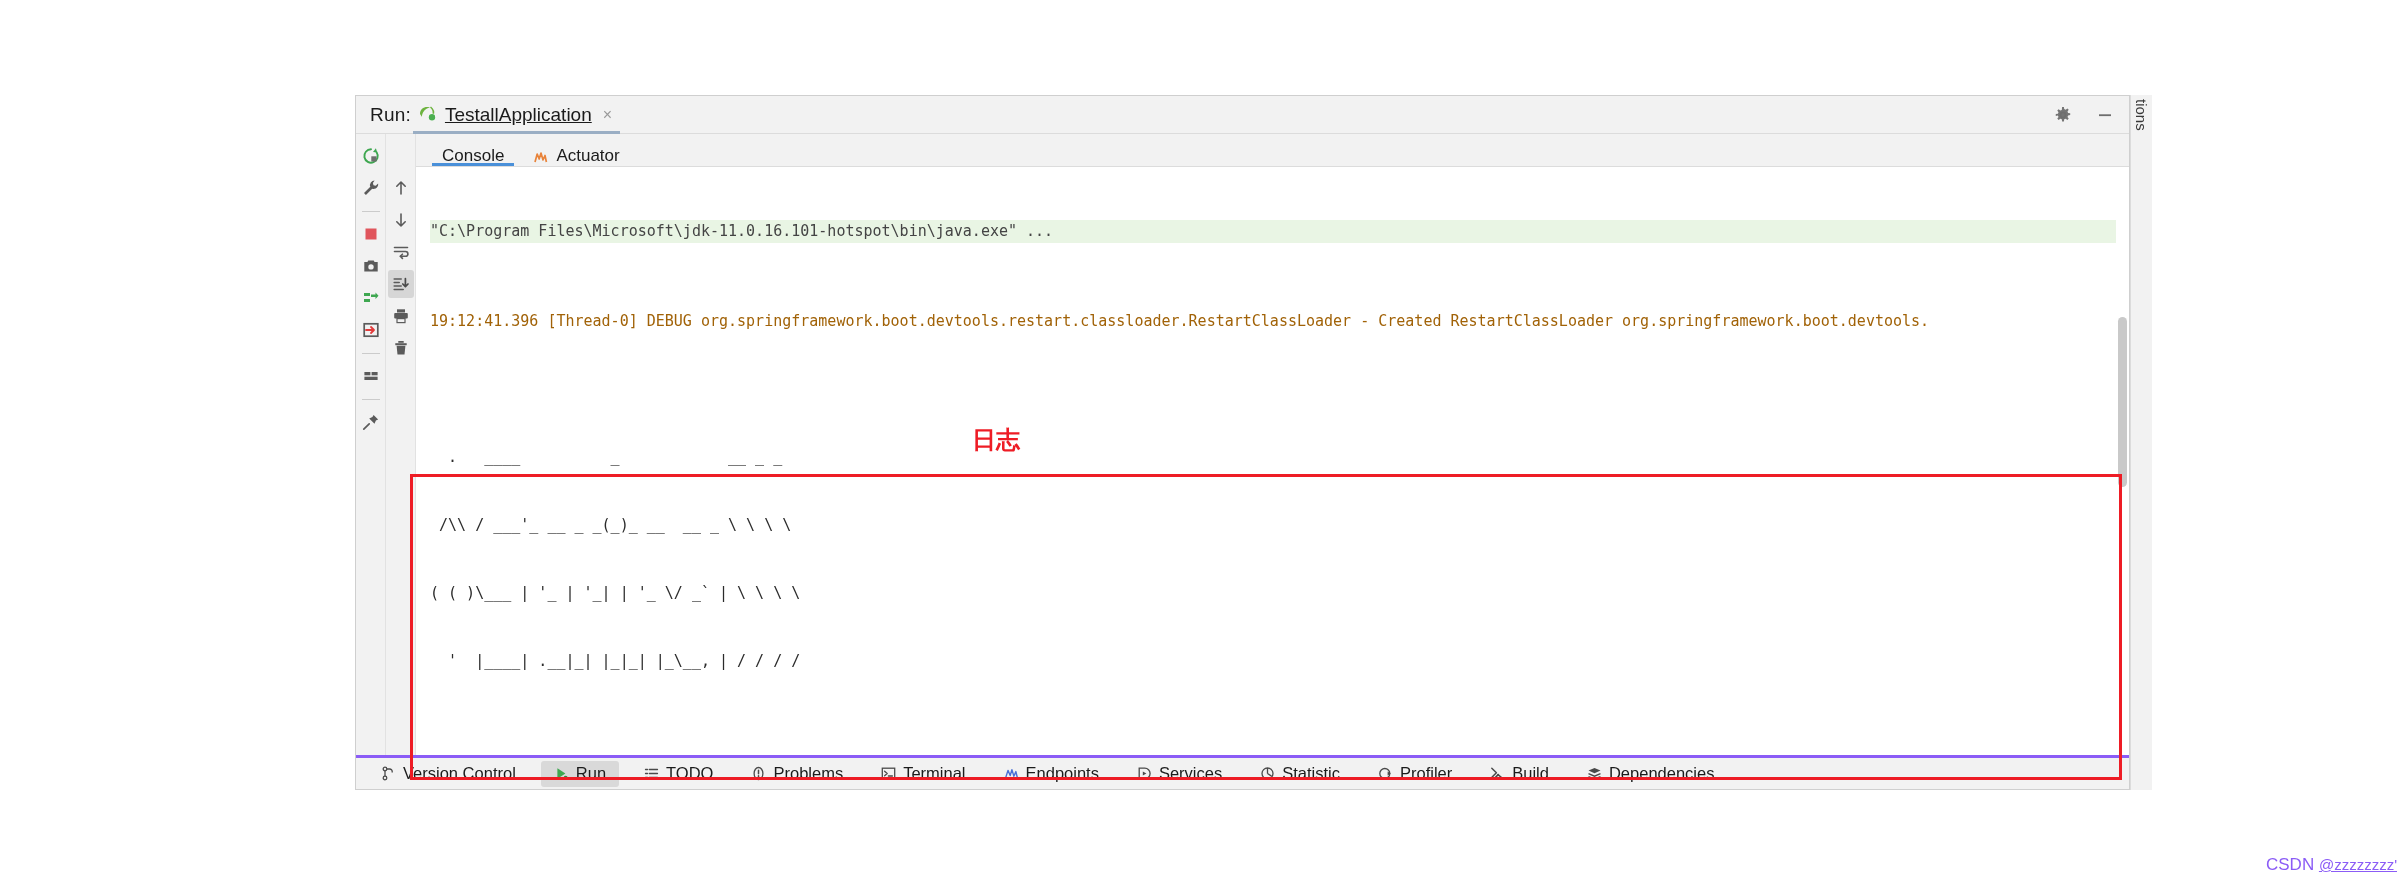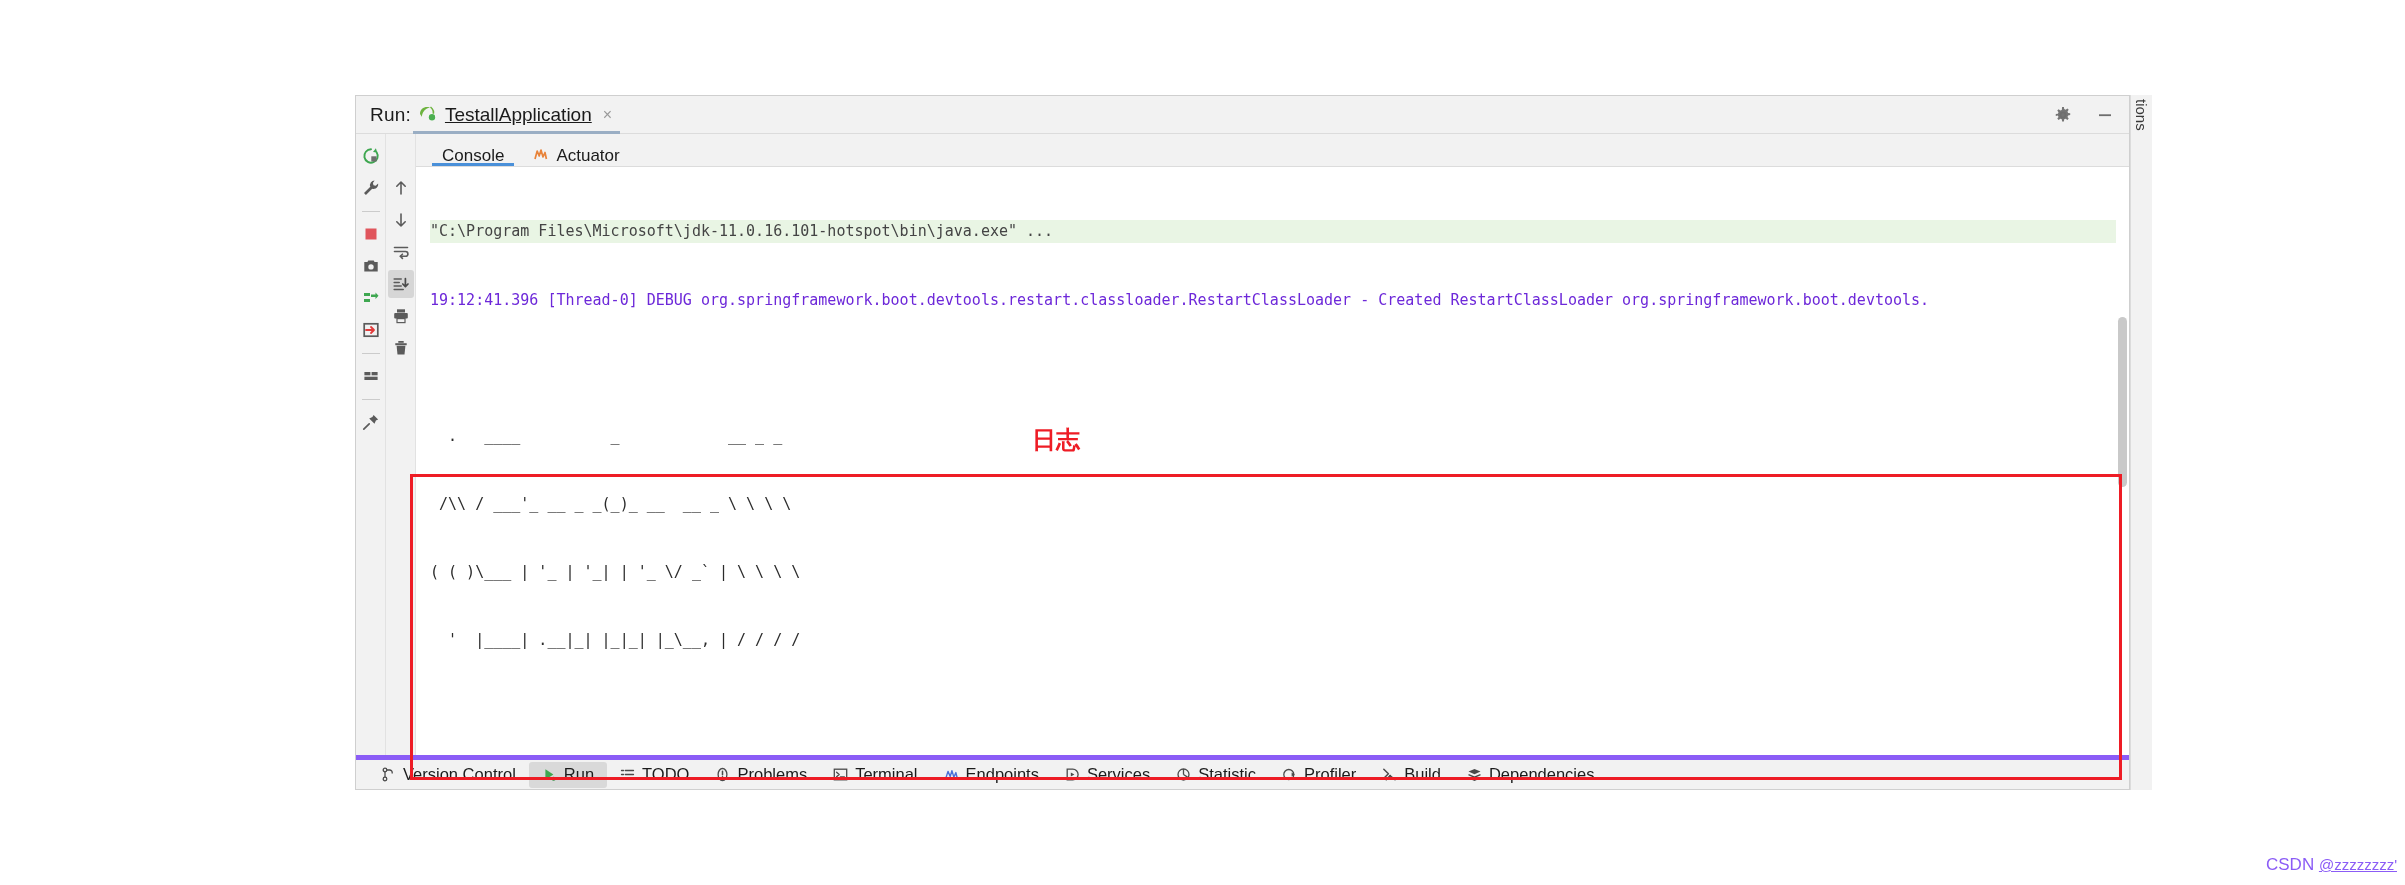--- a/index.html
+++ b/index.html
@@ -119,23 +119,23 @@
   #sub-tabs {
     height: 33px;
     background: #f2f2f2;
     display: flex;
     align-items: center;
     padding-left: 12px;
     border-bottom: 1px solid #dcdcdc;
     flex: none;
   }
   .sub-tab {
-    display: flex; align-items: flex-start;
+    display: flex; align-items: flex-end;
     height: 32px;
-    padding: 12px 14px;
+    padding: 0 14px;
     font-size: 17px;
     color: #1b1b1b;
     position: relative;
   }
   .sub-tab.active::after {
     content:"";
     position: absolute; left: 4px; right: 4px; bottom: 0;
     height: 3px; background: #4a90d9;
   }
   .sub-tab .sicon { margin-right: 7px; display: flex; }
@@ -151,21 +151,21 @@
     line-height: 22.7px;
     white-space: pre;
     padding: 8px 0 0 0;
   }
   .cline { padding-left: 14px; height: 22.7px; }
   .cmdline {
     background: #e9f5e4;
     color: #444444;
     display: block;
   }
-  .dbgline { color: #6d28d9; }
+  .dbgline { color: #a16207; margin-top: 21px; }
   .banner { color: #2b2b2b; }
   .blank { height: 22.7px; }
 
   
   #console-scrollbar {
     position: absolute;
     right: 0; top: 0;
     width: 13px; height: 100%;
     background: #ffffff;
   }
@@ -174,25 +174,25 @@
     left: 2px; width: 9px;
     top: 150px; height: 170px;
     background: #c9c9c9;
     border-radius: 5px;
   }
 
   
   #bottom-bar {
     height: 34px;
     background: #f2f2f2;
-    border-top: 5px solid #8b5cf6;
+    border-top: 3px solid #8b5cf6;
     display: flex;
     align-items: center;
     padding-left: 12px;
-    gap: 0px;
+    gap: 12px;
     flex: none;
   }
   .bb-item {
     display: flex; align-items: center;
     height: 26px;
     padding: 0 13px;
     font-size: 16.5px;
     color: #1b1b1b;
     border-radius: 3px;
   }
@@ -203,21 +203,21 @@
   #red-box {
     position: absolute;
     left: 410px; top: 474px;
     width: 1712px; height: 306px;
     border: 3px solid #ee1c25;
     pointer-events: none;
     z-index: 40;
   }
   #annot-label {
     position: absolute;
-    left: 1032px; top: 424px;
+    left: 972px; top: 424px;
     font-size: 24px;
     font-weight: bold;
     color: #ee1c25;
     font-family: "DejaVu Sans", sans-serif;
     z-index: 41;
   }
 
   
   #right-strip {
     position: absolute;

